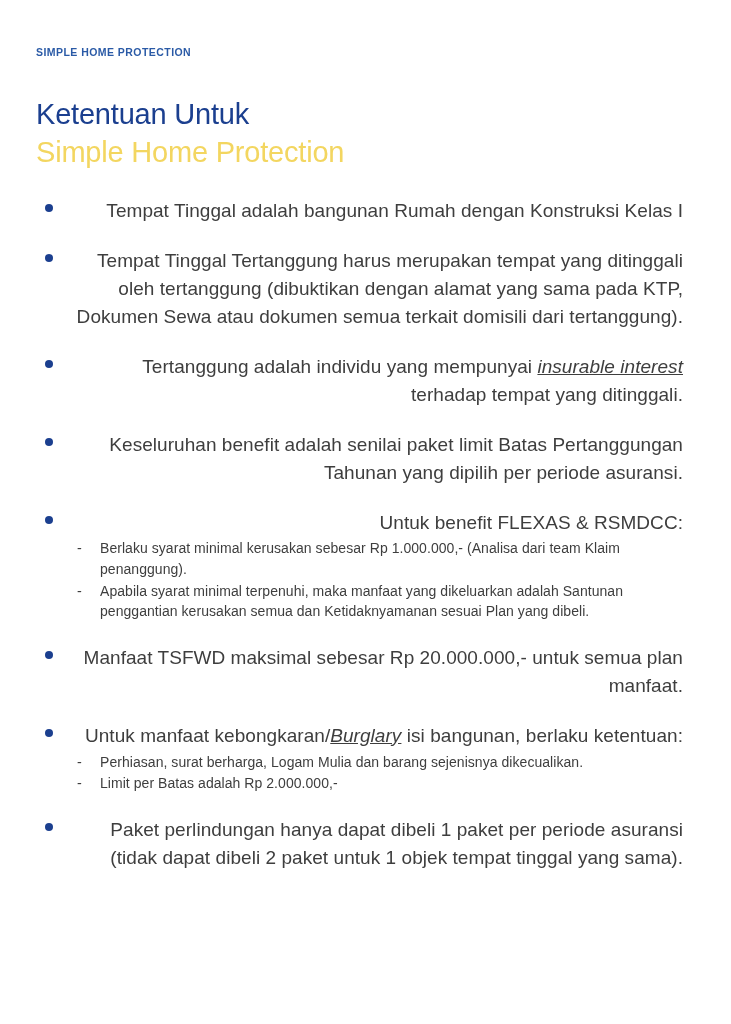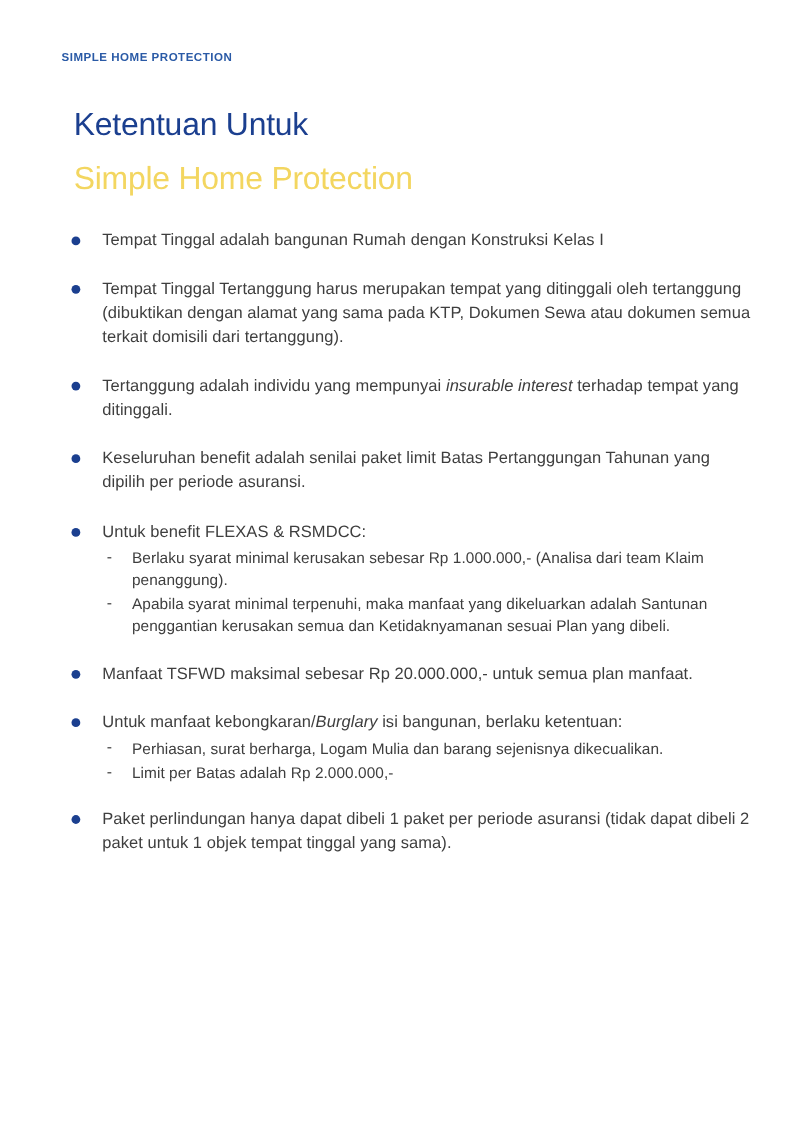--- a/index.html
+++ b/index.html
@@ -15,21 +15,21 @@
     position: relative;
     font-family: "Liberation Sans", "DejaVu Sans", sans-serif;
     color: #3e3e3e;
     overflow: hidden;
   }
 
   .page {
     width: 731px;
     height: 1024px;
     background: #ffffff;
-    padding: 44px 48px 0 56px;
+    padding: 44px 48px 0 36px;
   }
 
   
   .eyebrow {
     font-size: 10.5px;
     font-weight: 700;
     letter-spacing: 0.45px;
     color: #2a5aa6;
     text-transform: uppercase;
     line-height: 1.2;
@@ -40,21 +40,21 @@
   
   .title-block {
     margin-top: 36px;
     margin-bottom: 0;
   }
   .title-line {
     font-size: 29px;
     font-weight: 400;
     line-height: 1.32;
     letter-spacing: -0.2px;
-    margin: 11px;
+    margin: 0;
     white-space: nowrap;
   }
   .title-line--primary { color: #1b3f8f; }
   .title-line--accent  { color: #f3d660; }
 
   
   .content {
     margin-top: 26px;
   }
 
@@ -75,25 +75,26 @@
     position: absolute;
     left: 9px;
     top: 7px;
     width: 8px;
     height: 8px;
     border-radius: 50%;
     background: #1b3f8f;
   }
 
   .btext {
-    font-size: 15px;
+    font-size: 19px;
     line-height: 1.47;
     color: #3e3e3e;
     letter-spacing: 0.05px;
     margin: 0;
+    text-align: right;
   }
 
   
   ul.subs {
     list-style: none;
     margin: 2px 0 0 0;
     padding: 0;
   }
   li.sub {
     position: relative;
@@ -111,20 +112,21 @@
   .stext {
     font-size: 14px;
     line-height: 1.47;
     color: #3e3e3e;
     letter-spacing: 0.05px;
     margin: 0;
   }
 
   em.it {
     font-style: italic;
+    text-decoration: underline;
   }
 </style>
 </head>
 <body>
 
 <div class="page">
 
   <div class="eyebrow">SIMPLE HOME PROTECTION</div>
 
   <div class="title-block">

